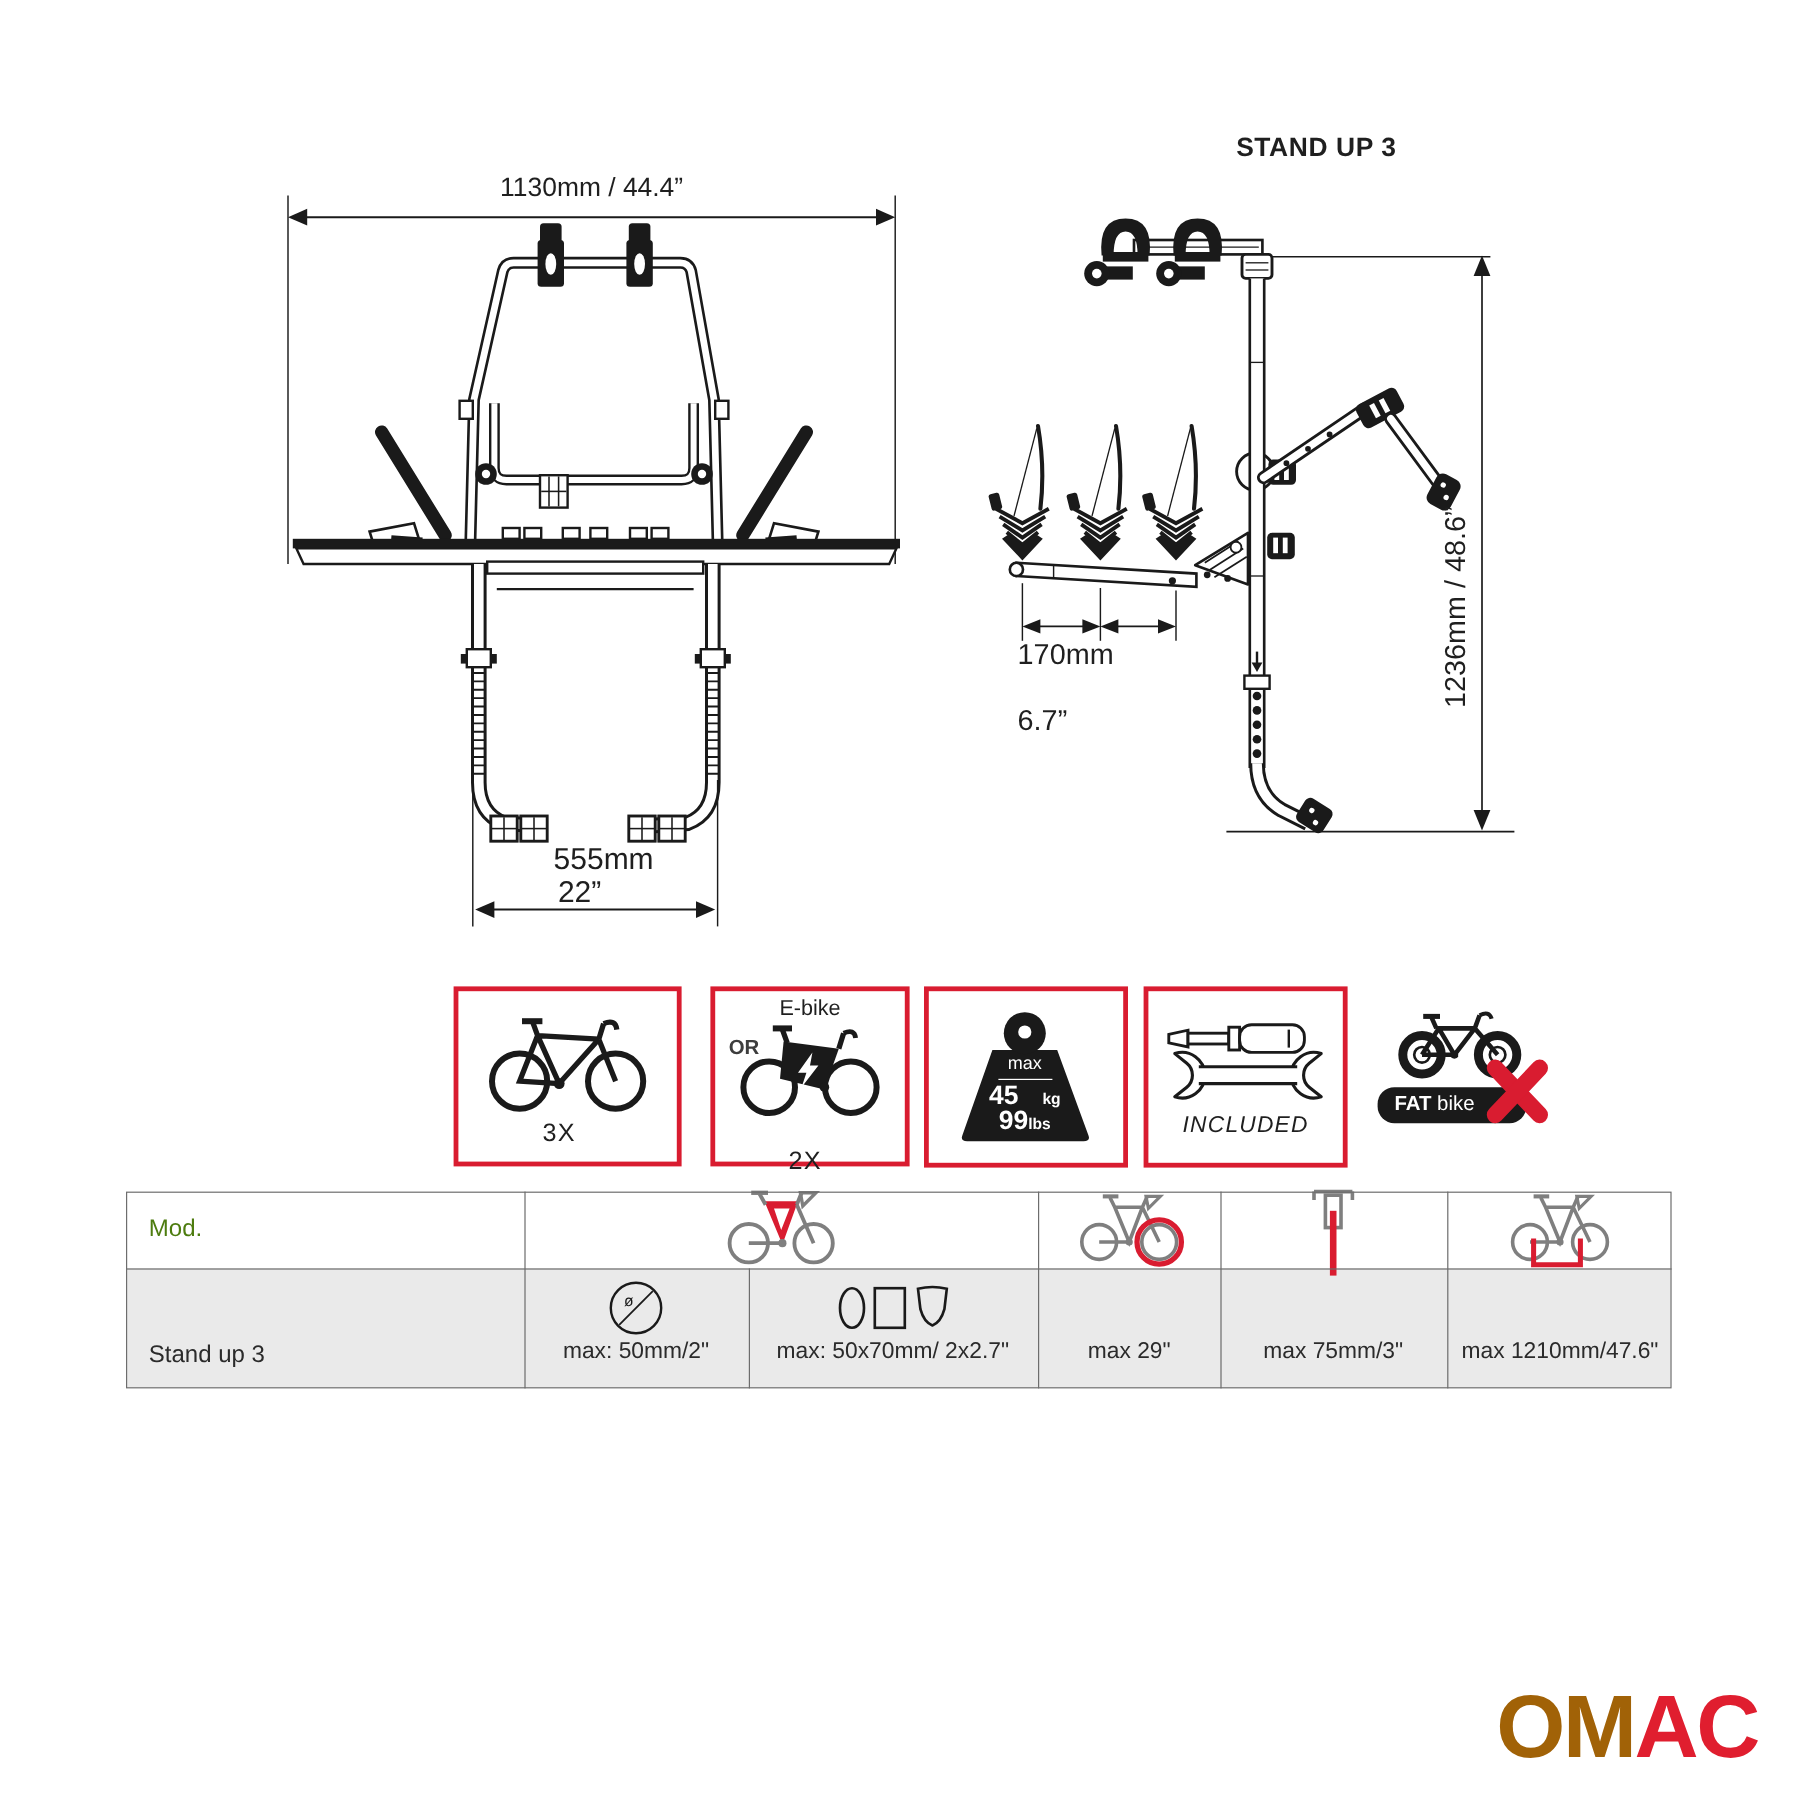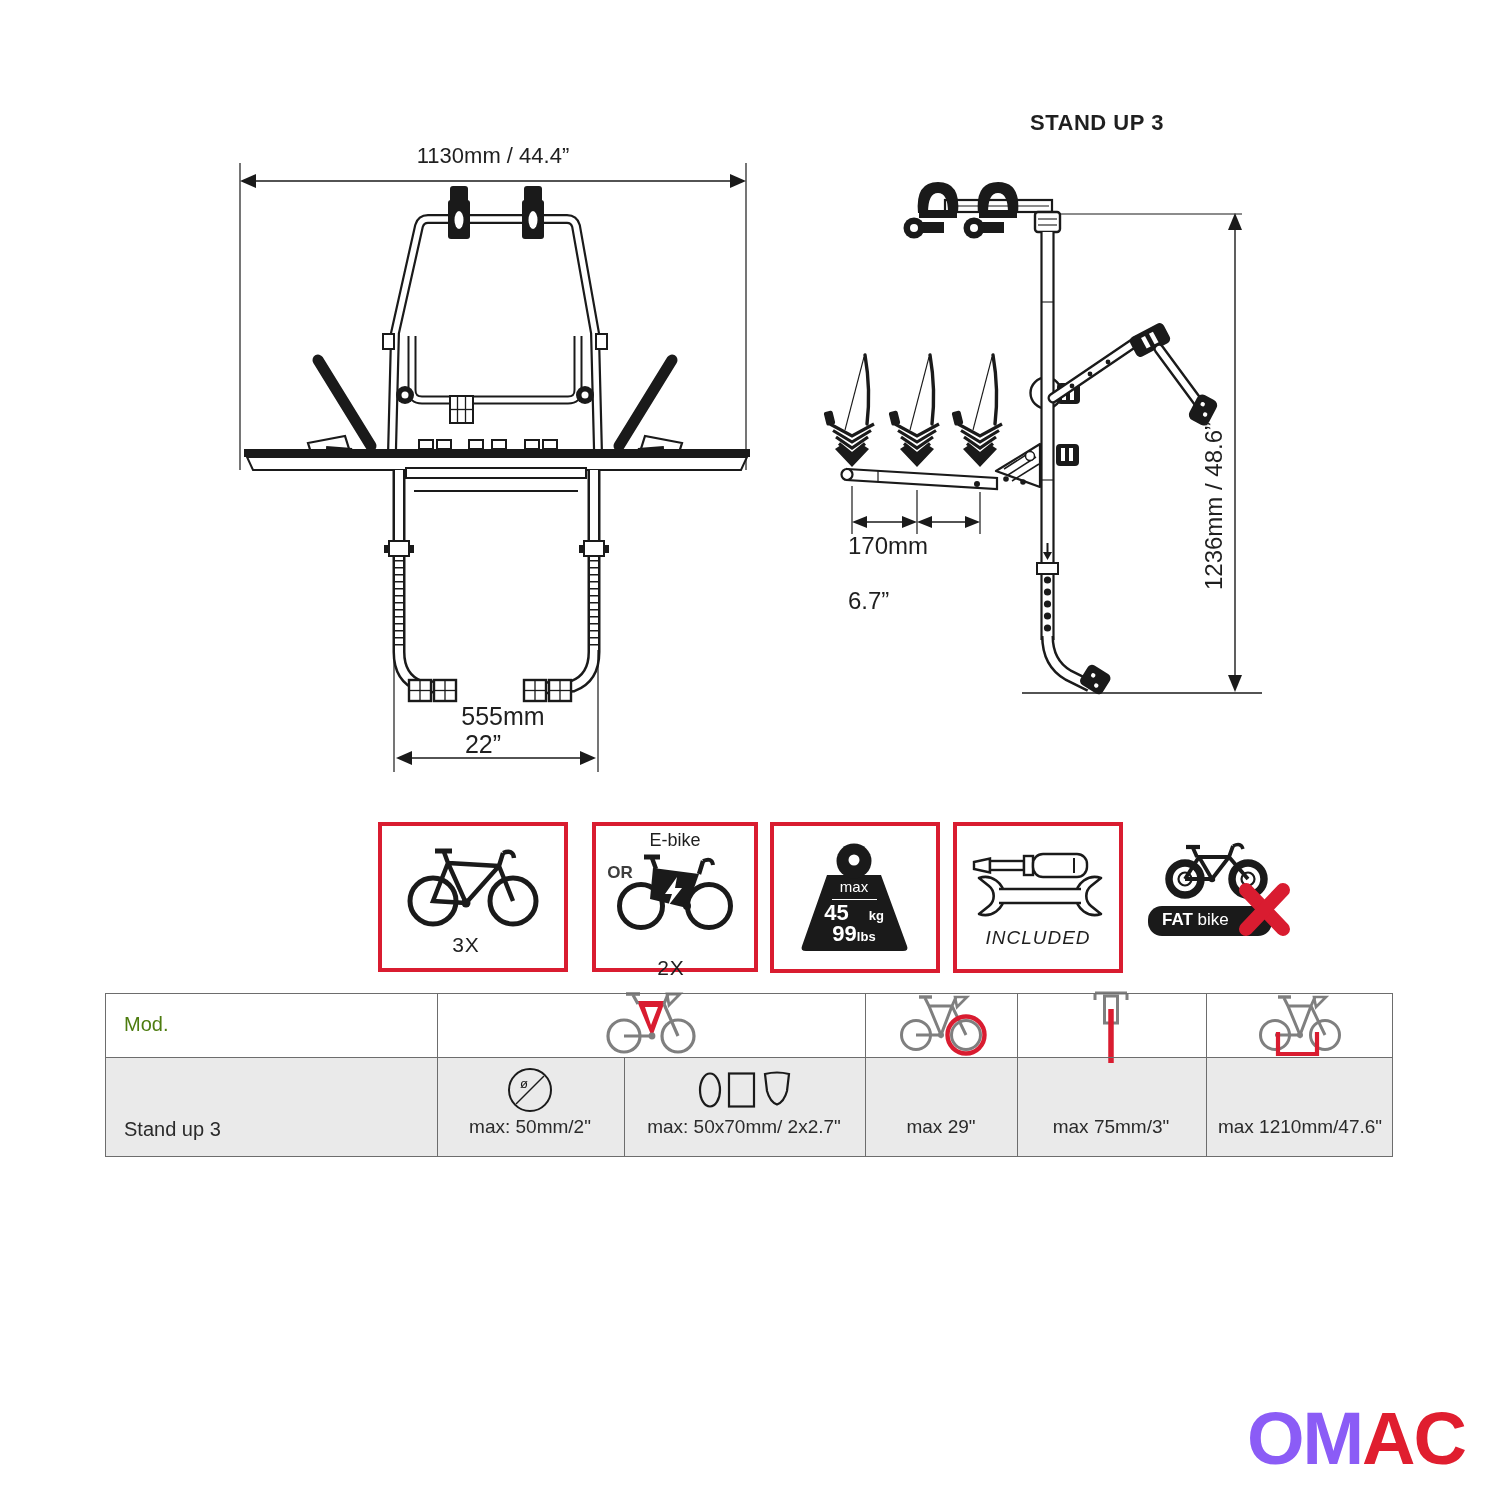--- a/index.html
+++ b/index.html
@@ -401,16 +401,16 @@
 
   <div class="t" style="left:124px;top:1014px;font-size:20px;color:#4d7c0f;">Mod.</div>
   <div class="t" style="left:124px;top:1119px;font-size:20px;color:#2b2b2b;">Stand up 3</div>
   <div class="t c" style="left:420px;top:1117px;width:220px;font-size:19px;color:#2b2b2b;">max: 50mm/2"</div>
   <div class="t c" style="left:634px;top:1117px;width:220px;font-size:19px;color:#2b2b2b;">max: 50x70mm/ 2x2.7"</div>
   <div class="t c" style="left:831px;top:1117px;width:220px;font-size:19px;color:#2b2b2b;">max 29"</div>
   <div class="t c" style="left:1001px;top:1117px;width:220px;font-size:19px;color:#2b2b2b;">max 75mm/3"</div>
   <div class="t c" style="left:1190px;top:1117px;width:220px;font-size:19px;color:#2b2b2b;">max 1210mm/47.6"</div>
 
   <div class="t" style="left:1185px;top:1402px;width:280px;text-align:right;font-size:74px;font-weight:900;letter-spacing:-2px;line-height:1;">
-    <span style="color:#8b5cf6;">OM</span><span style="color:#e01e2f;">AC</span>
+    <span style="color:#a16207;">OM</span><span style="color:#e01e2f;">AC</span>
   </div>
 
 </div>
 
 </body></html>

